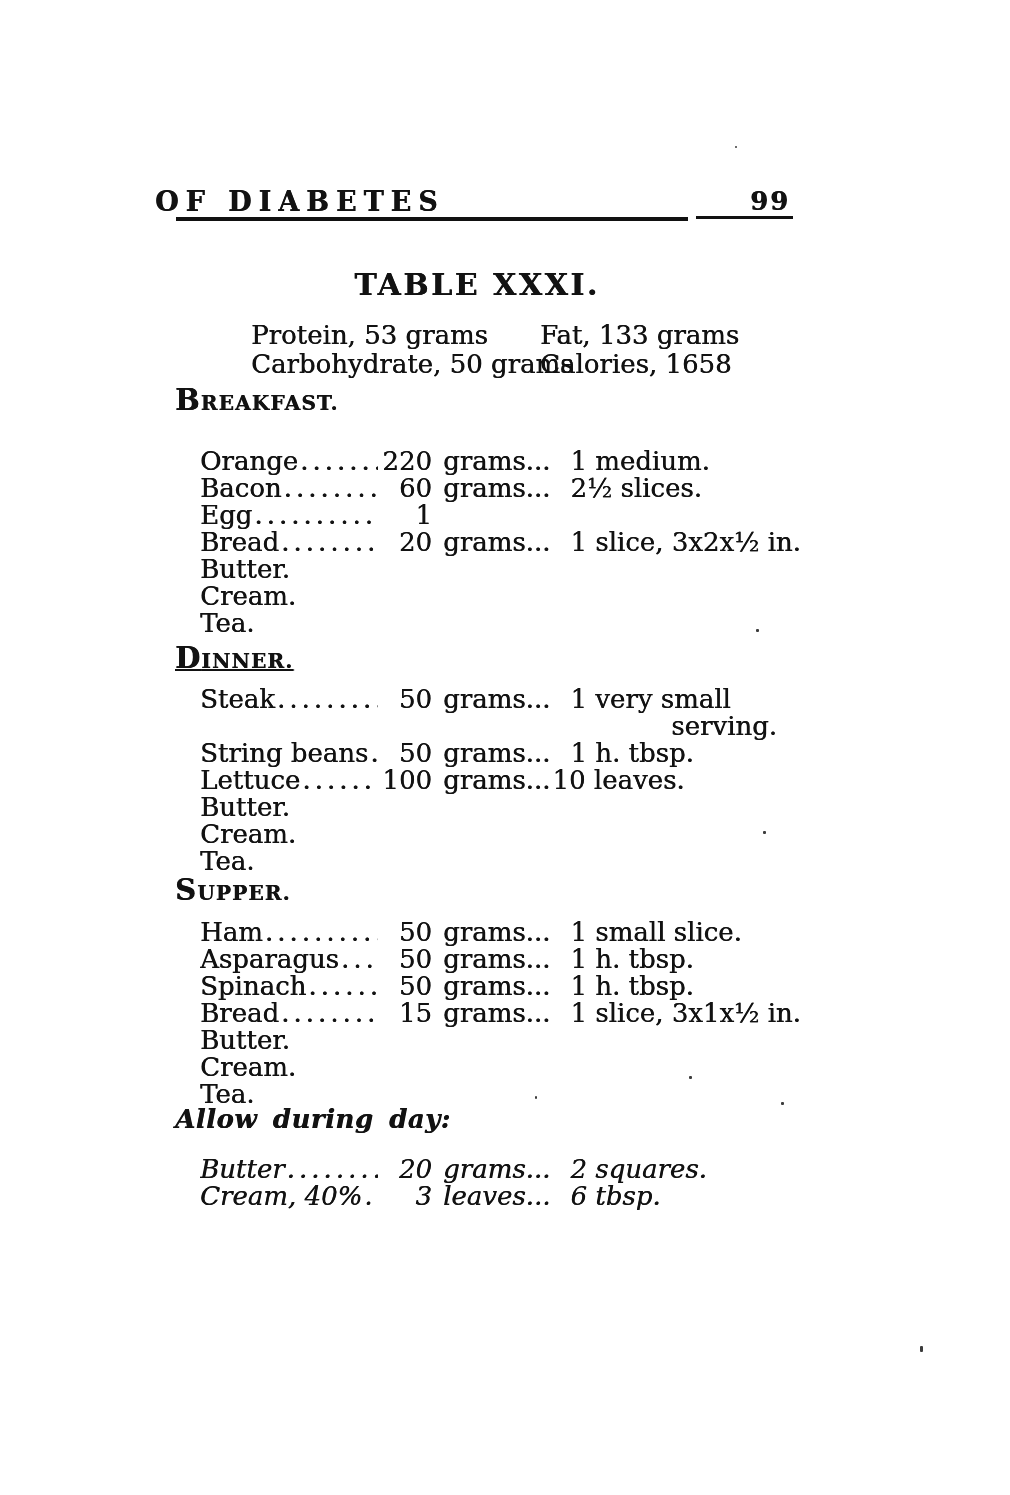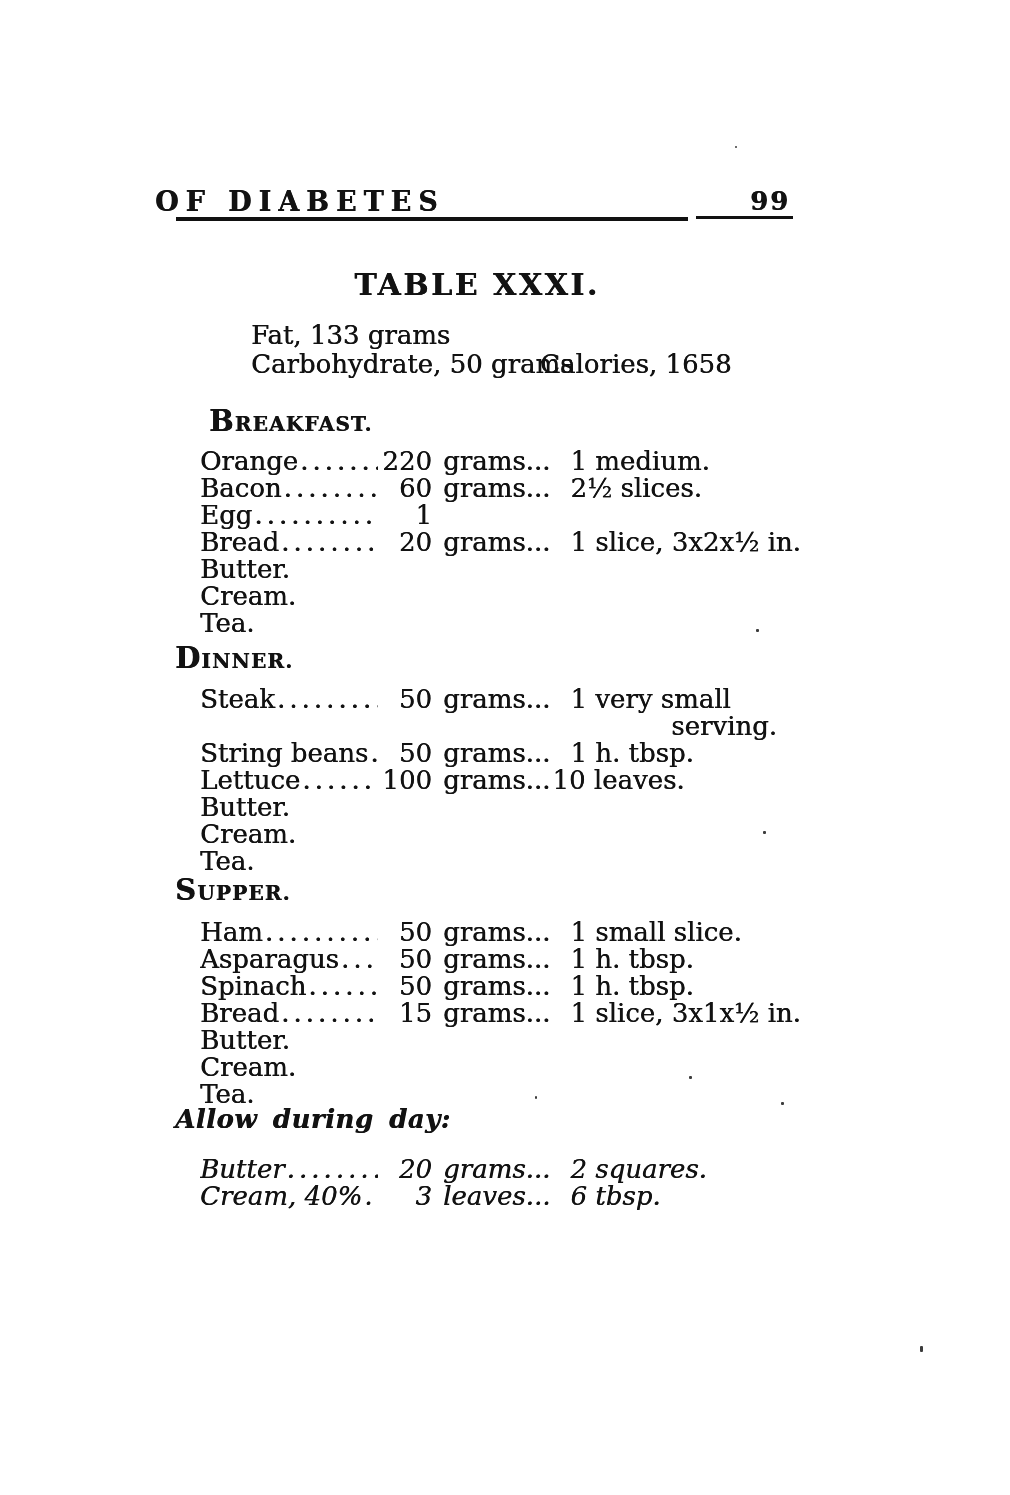--- a/index.html
+++ b/index.html
@@ -39,22 +39,22 @@
   .statrow { display:flex; white-space:nowrap; }
   .statcell-l { width:289px; }
 
   
   .sechead {
     position:absolute; left:175px;
     font-size:20px; font-weight:bold; letter-spacing:1.2px;
     text-transform:uppercase; white-space:nowrap;
   }
   .sechead::first-letter { font-size:29px; }
-  #h-breakfast { top:404px;margin-left:34px; }
-  #h-dinner    { top:641px; }
+  #h-breakfast { top:383px; }
+  #h-dinner    { top:641px;text-decoration:underline; }
   #h-supper    { top:873px; }
   #h-allow {
     position:absolute; left:175px; top:1104px;
     font-size:26px; font-style:italic; font-weight:bold;
     letter-spacing:0.5px; word-spacing:6px; white-space:nowrap;
   }
 
   .rows { position:absolute; left:175px; width:660px; padding-left:25px; box-sizing:border-box;margin-top:20px; }
   #rows-breakfast { top:428px; }
   #rows-dinner    { top:666px; }
@@ -87,20 +87,21 @@
 
 <div id="runhead">OF DIABETES</div>
 <div id="pagenum">99</div>
 <div id="rule1" class="rule"></div>
 <div id="rule2" class="rule"></div>
 
 <div id="ptitle">TABLE XXXI.</div>
 
 <div id="stats">
   <div class="statrow">
+    <span class="statcell-l">Protein, 53 grams</span>
     <span>Fat, 133 grams</span>
   </div>
   <div class="statrow">
     <span class="statcell-l">Carbohydrate, 50 grams</span>
     <span>Calories, 1658</span>
   </div>
 </div>
 
 <div id="h-breakfast" class="sechead">Breakfast.</div>
 <div id="rows-breakfast" class="rows">

